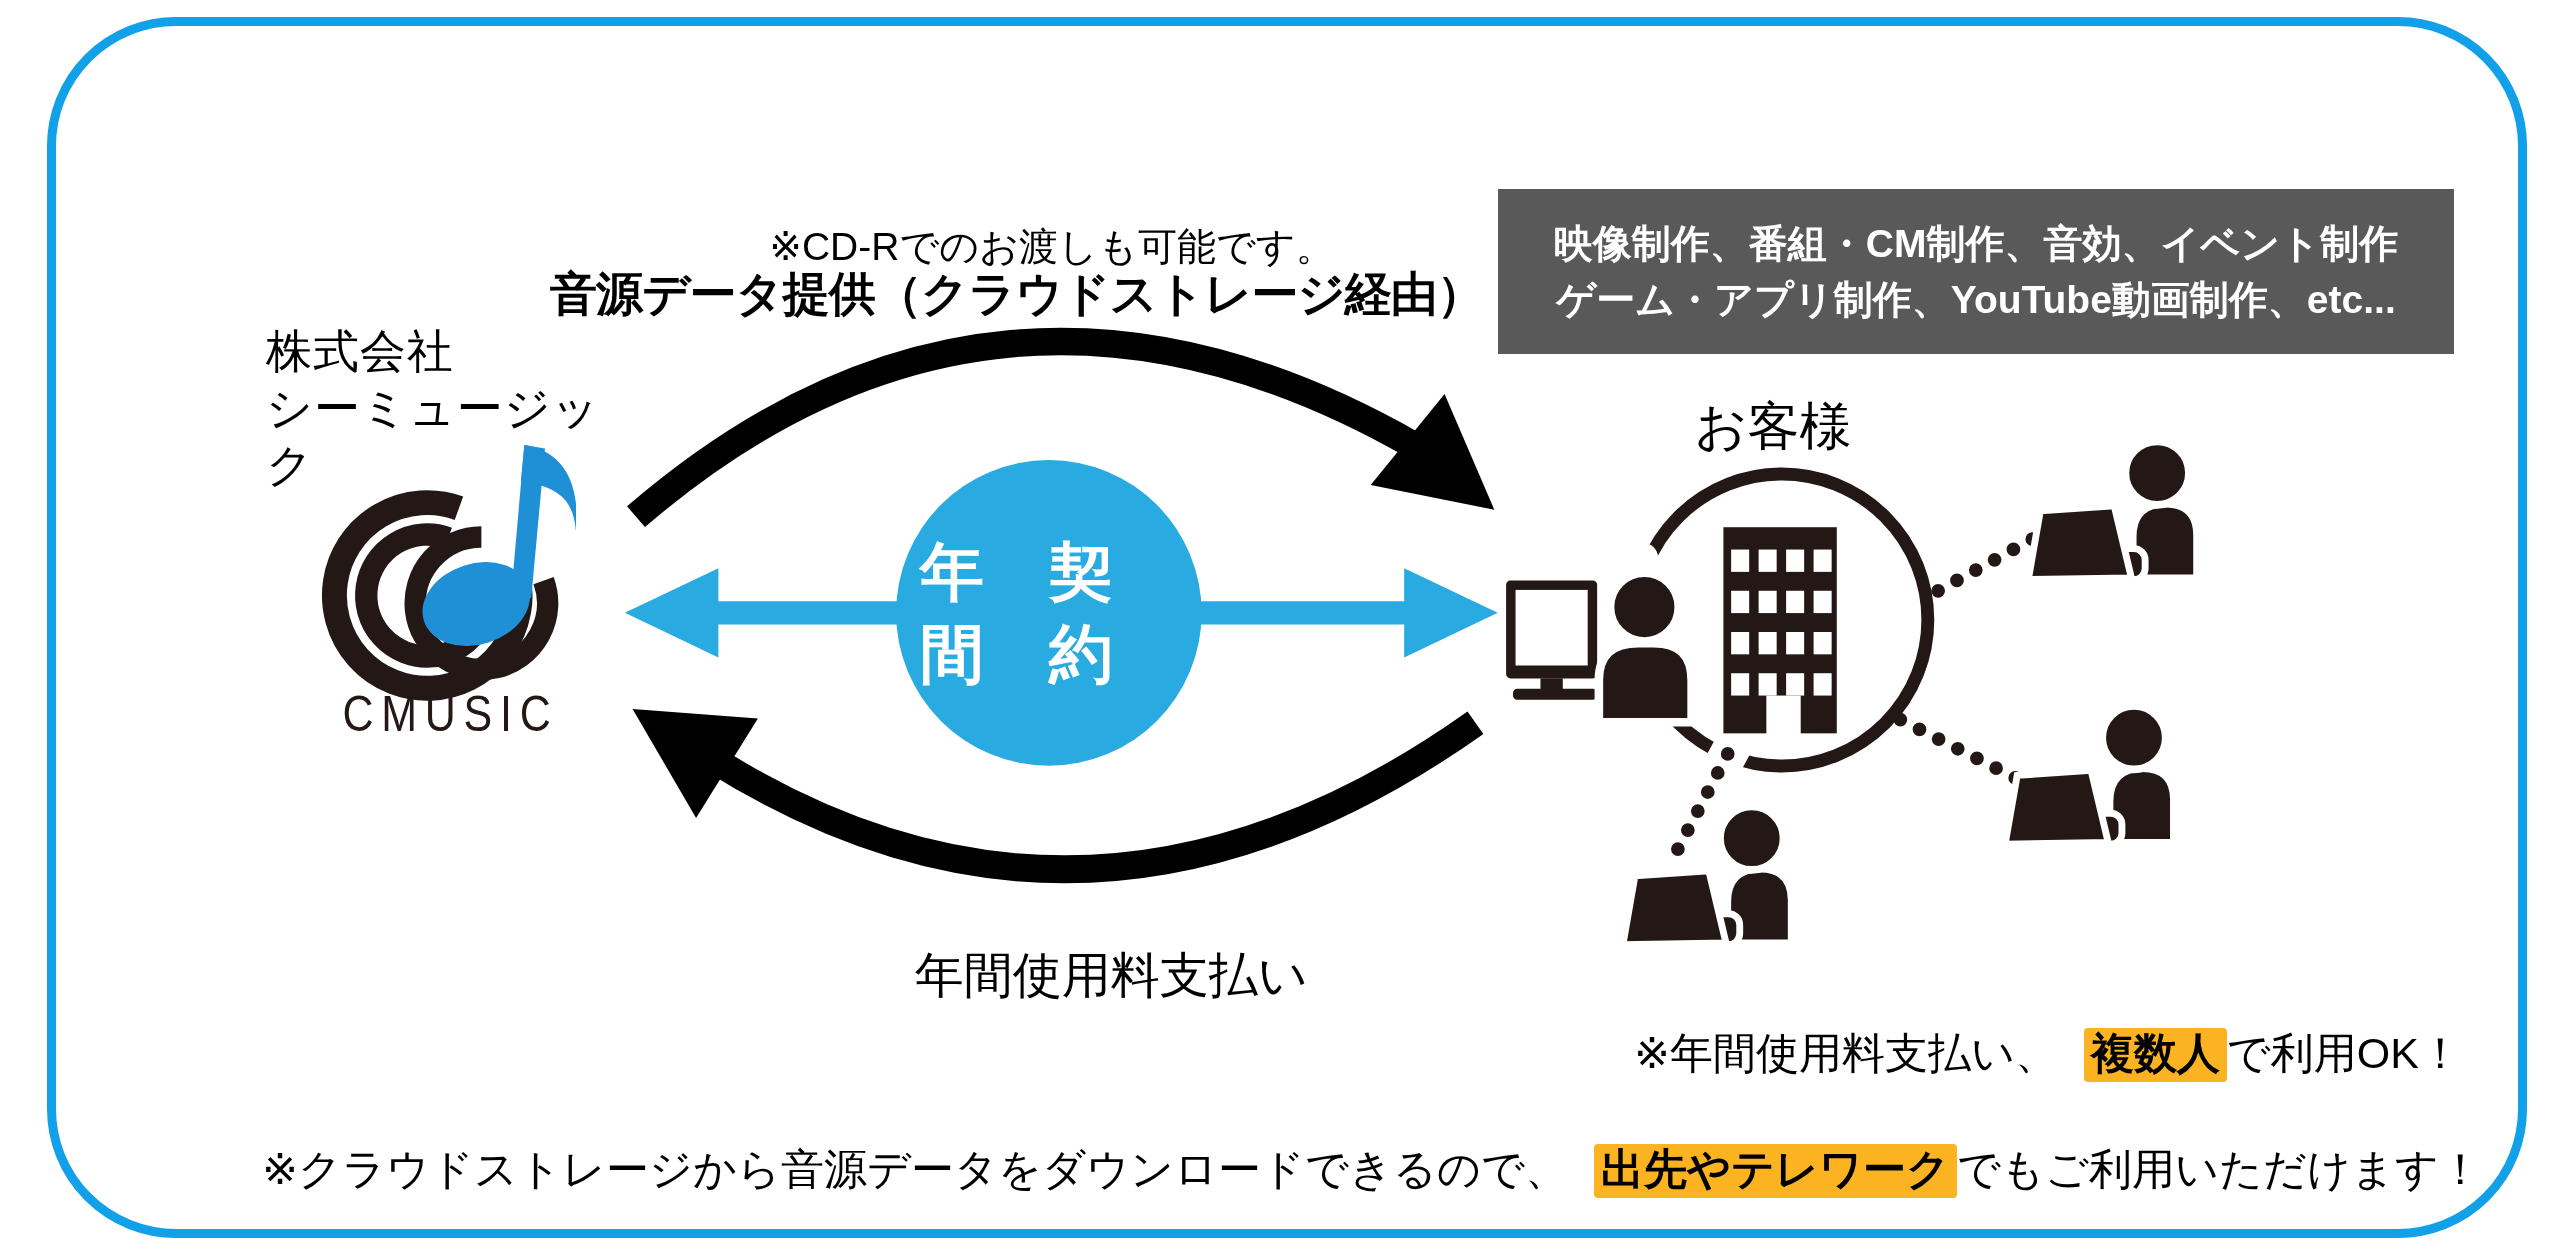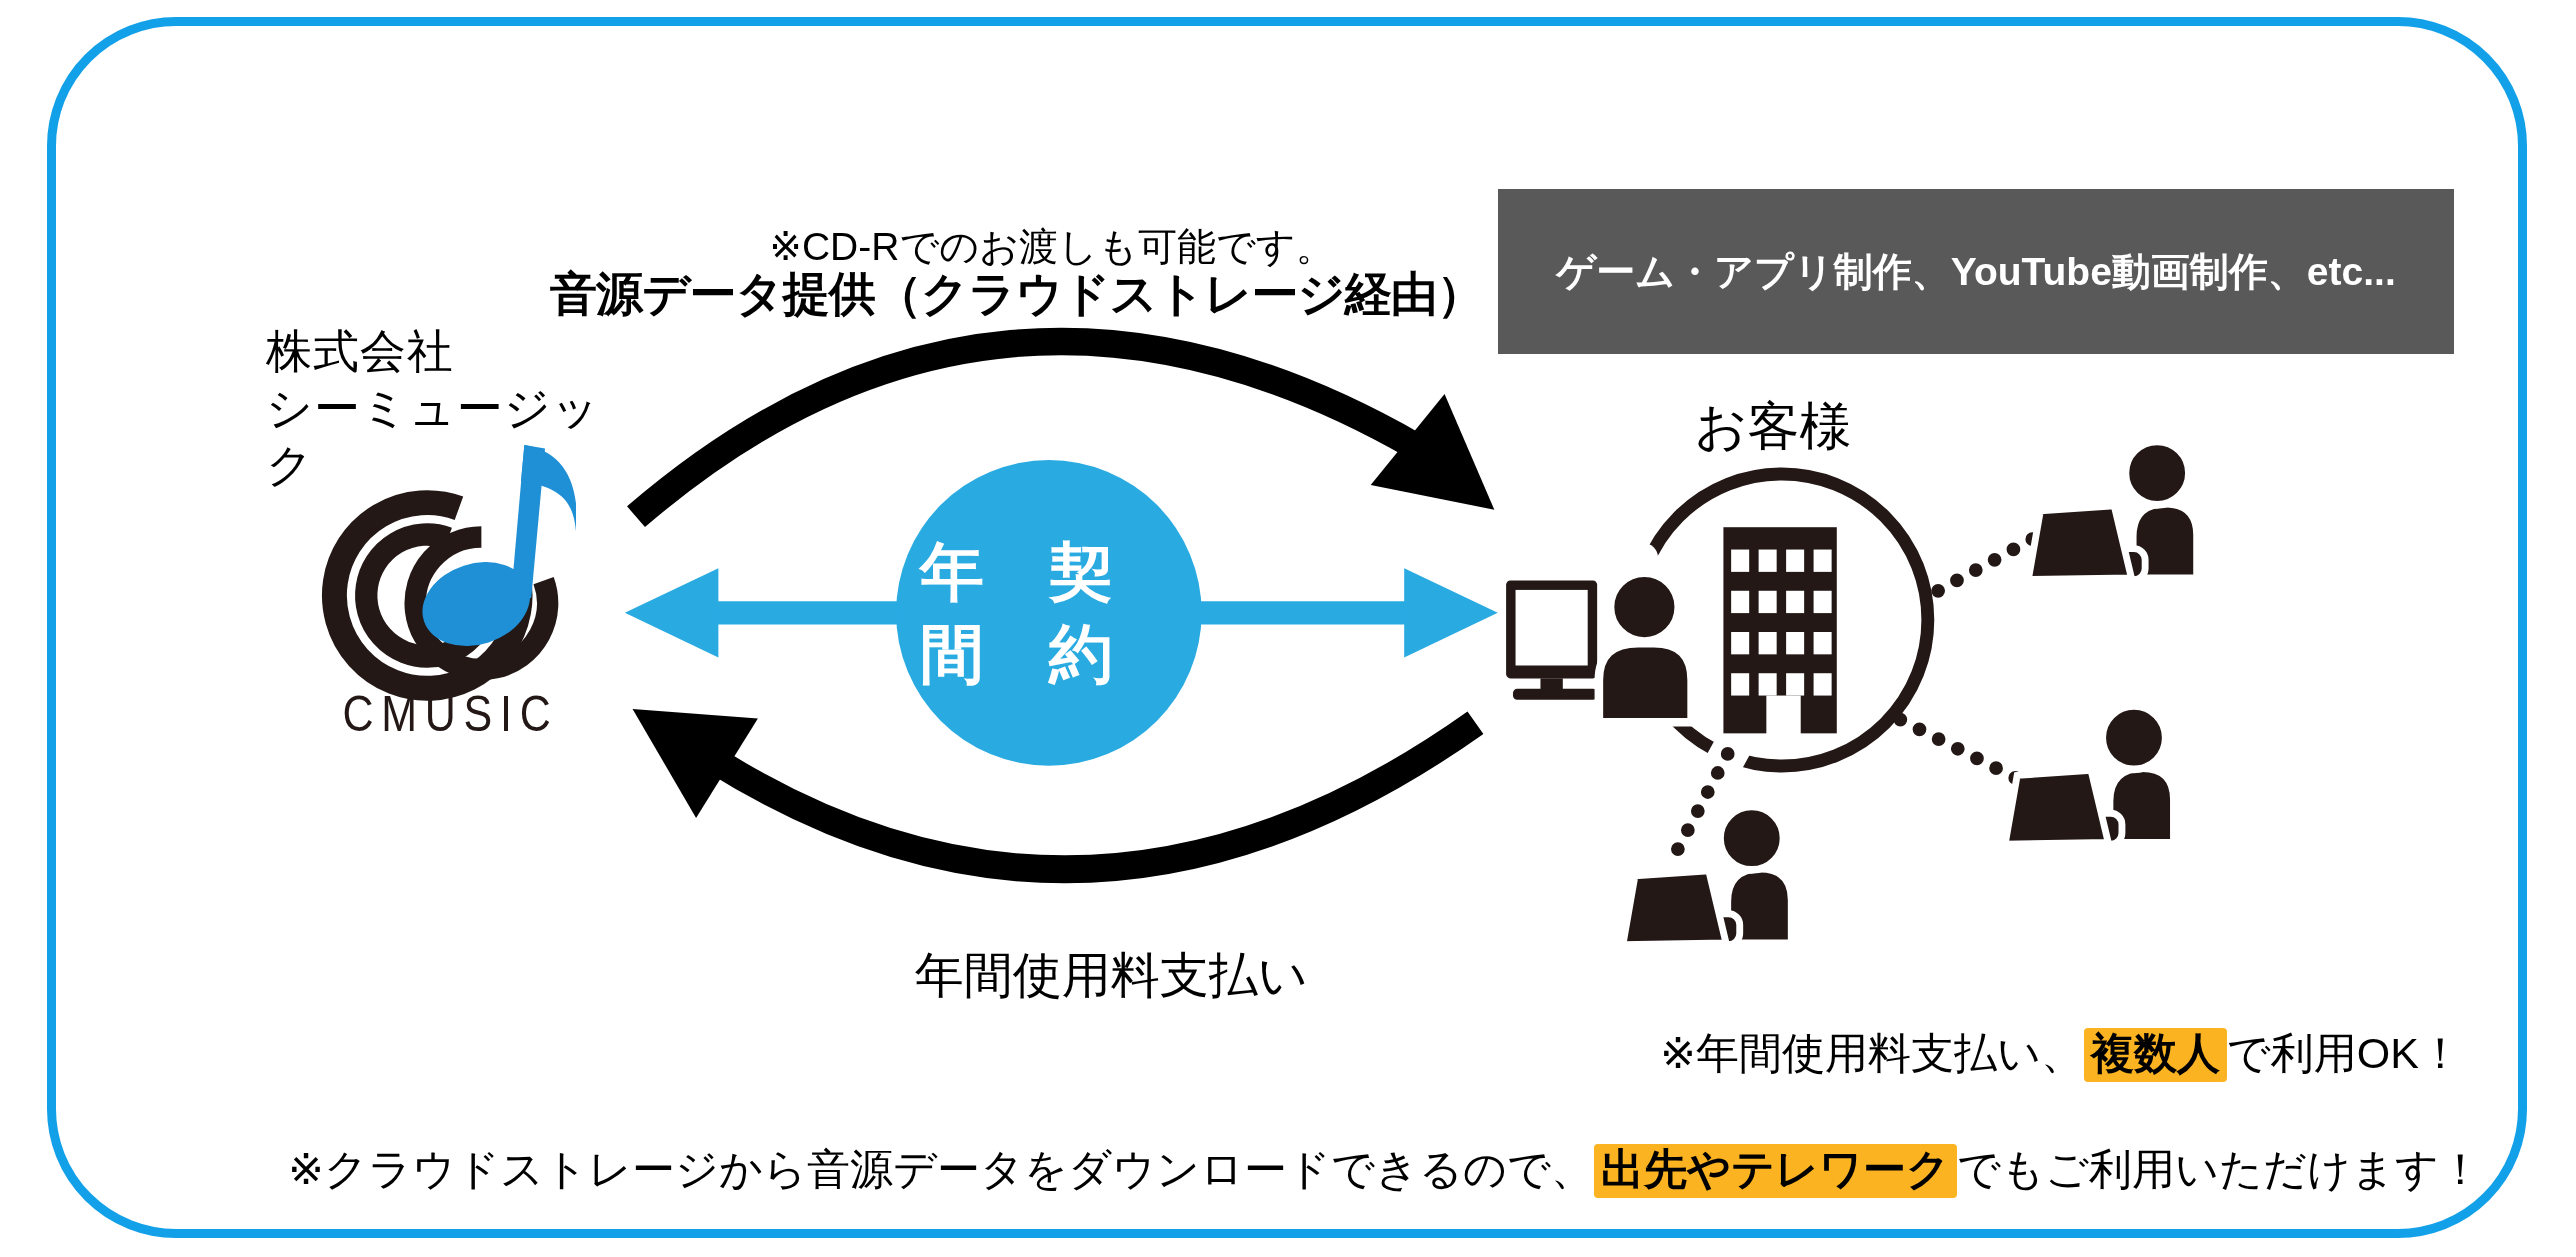--- a/index.html
+++ b/index.html
@@ -42,21 +42,21 @@
   }
   .customer-label{
     left:1653px;top:392px;width:240px;text-align:center;font-size:52px;font-weight:500;
   }
   .note-line{
     position:absolute;white-space:nowrap;font-size:43px;font-weight:400;text-align:right;
   }
   .note-line-1{right:114px;top:1025px;}
   .note-line-2{right:94px;top:1141px;text-align:right;}
   .hl{
-    font-weight:900;background:#FBB321;border-radius:4px;padding:0.9px 6.9px 5.2px 6.9px;
+    font-weight:900;background:#FBB321;border-radius:4px;padding:0.9px 6.9px 5.2px 6.9px;margin-left:26px;
   }
   svg{position:absolute;display:block;}
 </style>
 </head>
 <body>
 
 <div id="canvas">
 
   <div class="frame"></div>
 
@@ -99,20 +99,21 @@
       <path d="M 610,518 C 650,524 676,556 670,618 C 667,580 648,566 606,560 Z" fill="#1F8FD6"></path>
     </g>
   </svg>
   <div class="abs cmusic-text">CMUSIC</div>
 
   <div class="abs top-note">※CD-Rでのお渡しも可能です。</div>
   <div class="abs top-label">音源データ提供（クラウドストレージ経由）</div>
   <div class="abs bottom-label">年間使用料支払い</div>
 
   <div class="abs services-box">
+    <div>映像制作、番組・CM制作、音効、イベント制作</div>
     <div>ゲーム・アプリ制作、YouTube動画制作、etc...</div>
   </div>
 
   <div class="abs customer-label">お客様</div>
 
   <svg style="left:1494px;top:425px;width:756px;height:554px" viewBox="1740 495 880 645">
     <defs>
       <g id="laptop-user">
         <path d="M124,158 L124,110 Q124,72 162,72 Q198,72 198,108 L198,158 Z" fill="#231815" stroke="#ffffff" stroke-width="8"></path>
         <rect x="94" y="124" width="44" height="36" rx="13" fill="#231815" stroke="#ffffff" stroke-width="8"></rect>

